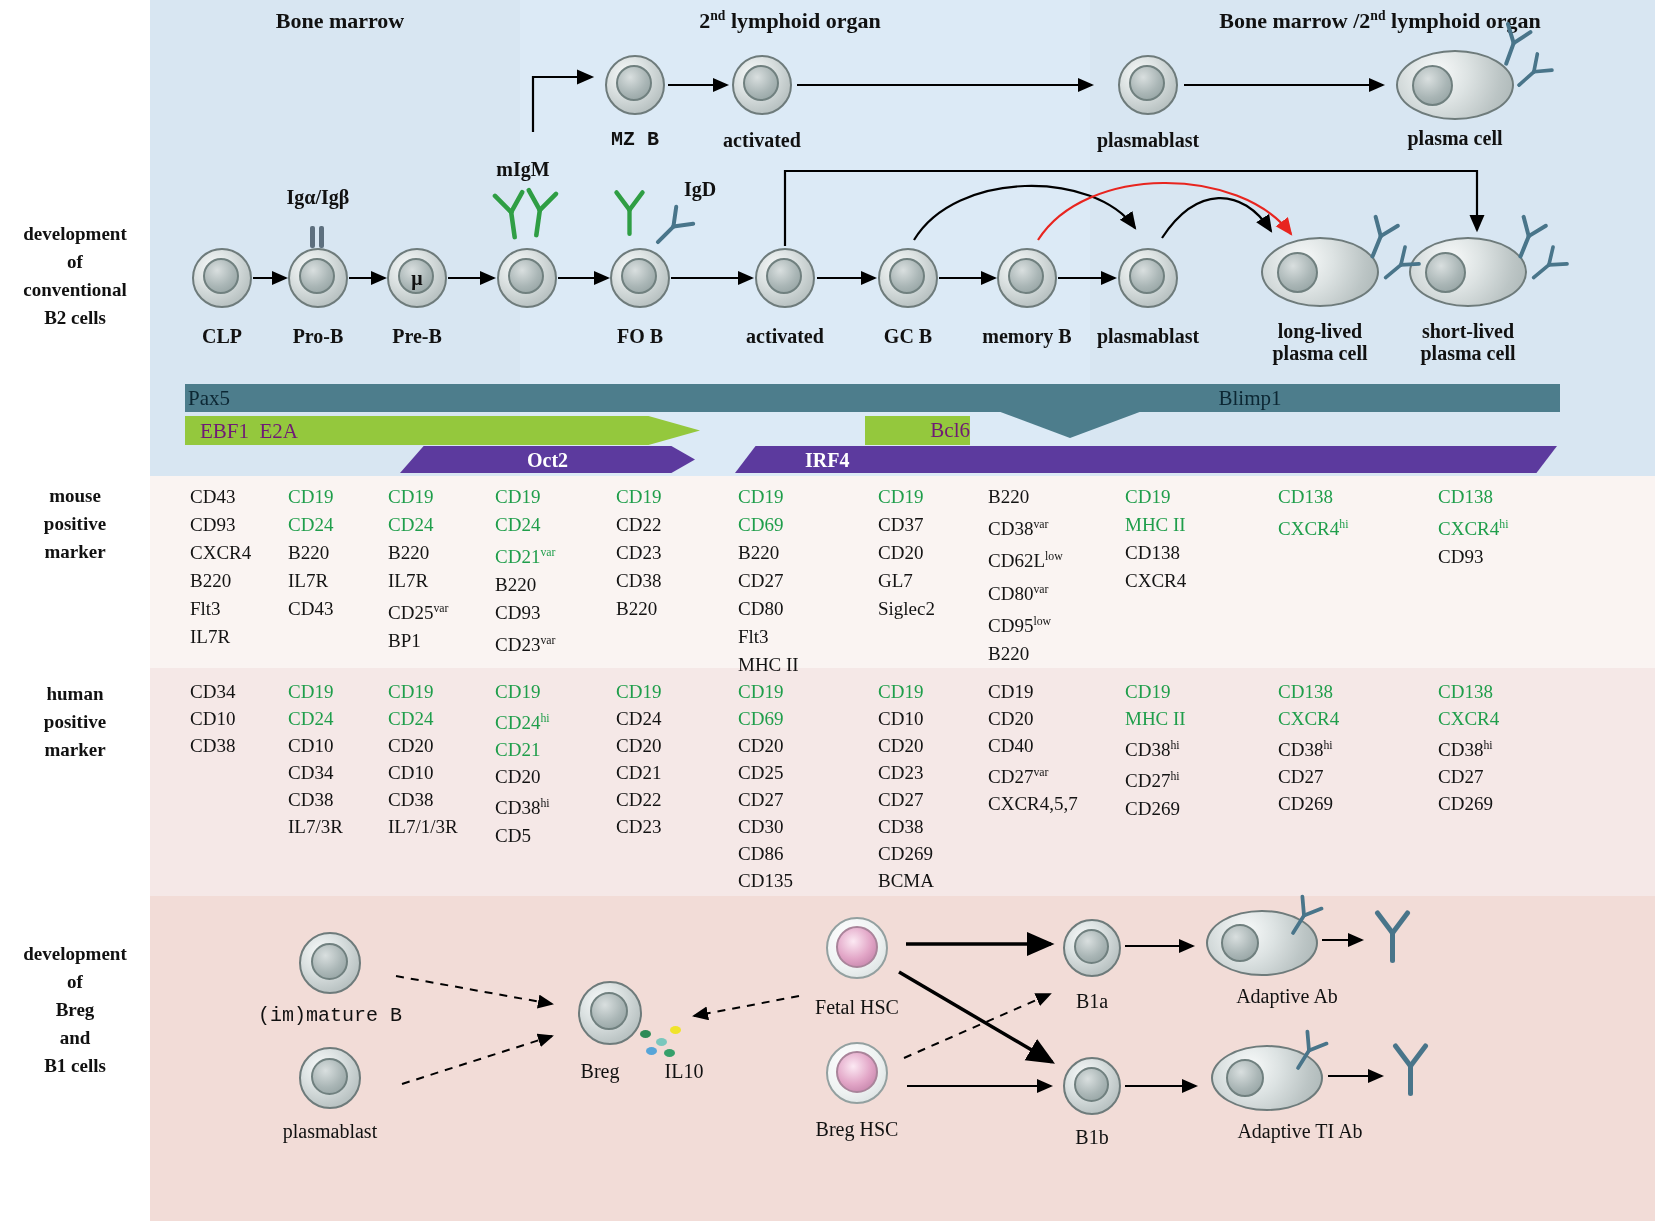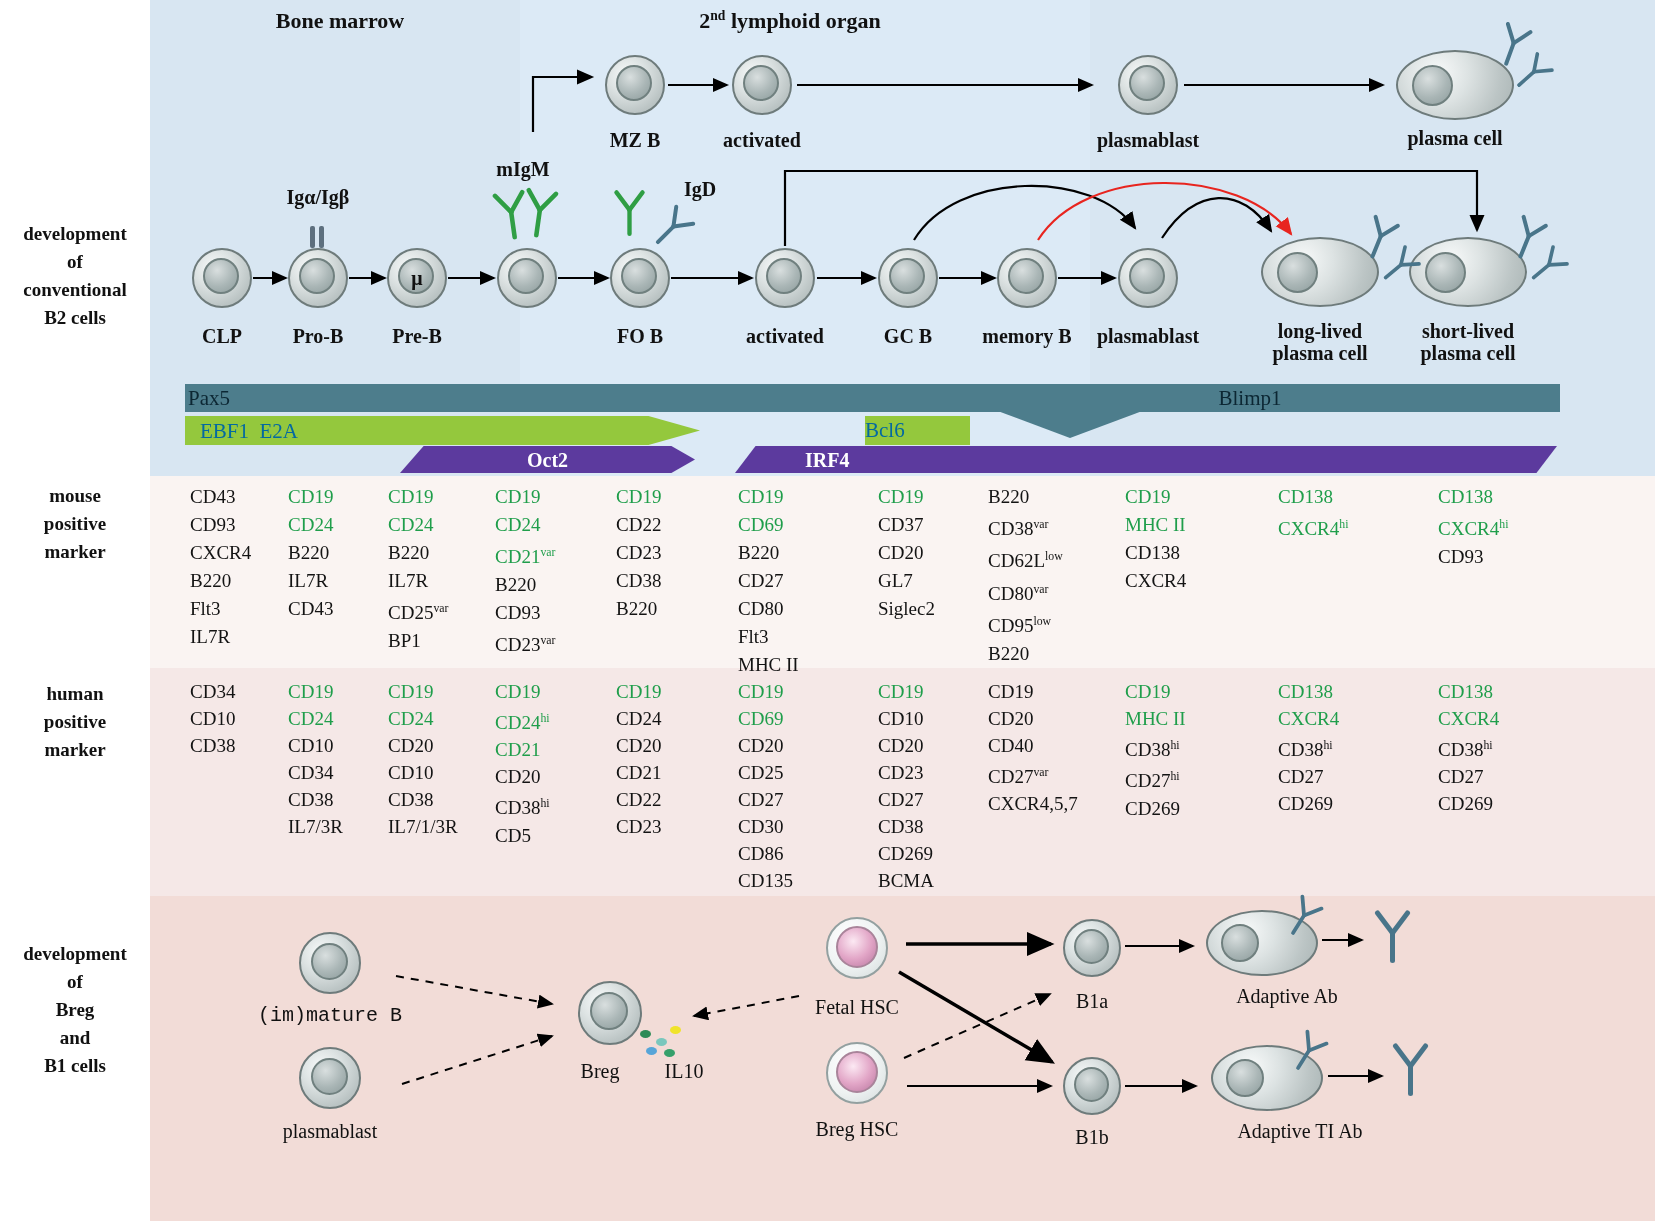--- a/index.html
+++ b/index.html
@@ -7,21 +7,21 @@
   body{font-family:"Liberation Serif","DejaVu Serif",serif;color:#111}
   #fig{position:relative;width:1655px;height:1221px;background:#fff;overflow:hidden}
   .abs{position:absolute}
   .bg{z-index:0}
   .bar{z-index:1}
   #arrows{position:absolute;left:0;top:0;z-index:2;pointer-events:none}
   .hdr{font-size:22px;font-weight:bold;text-align:center;z-index:3}
   .leftlab{left:0;width:150px;font-size:19px;font-weight:bold;text-align:center;line-height:28px;z-index:3}
   .tflabel{font-size:21px;color:#0c2733;z-index:2;line-height:25px}
   .tflabel.white{color:#fff;font-weight:bold;font-size:20px}
-  .tflabel.dark{color:#0369a1;white-space:pre}
+  .tflabel.dark{color:#701a75;white-space:pre}
   .cell{border-radius:50%;background:radial-gradient(circle at 35% 32%,#f8fafa 0%,#dde3e3 35%,#bcc5c5 72%,#a9b4b4 100%);border:2px solid #6e7b7b;z-index:3}
   .nuc{position:absolute;border-radius:50%;background:radial-gradient(circle at 38% 32%,#d9dfdf 0%,#aab6b6 55%,#8d9c9c 100%);border:2px solid #70807f}
   .hsc{background:radial-gradient(circle at 35% 32%,#ffffff 0%,#eef2f2 55%,#d2dada 100%);border:2px solid #93a0a0}
   .hscnuc{position:absolute;border-radius:50%;background:radial-gradient(circle at 40% 35%,#fce9f3 0%,#e2a6c7 52%,#b9769f 100%);border:2px solid #a9849a}
   .mu{position:absolute;left:0;top:0;width:100%;height:100%;display:flex;align-items:center;justify-content:center;font-weight:bold;font-size:20px;z-index:5}
   .lbl{font-size:20px;font-weight:bold;text-align:center;line-height:22px;z-index:4}
   .lbl.reg{font-weight:normal}
   .mcol{z-index:3}
   .marker{font-size:19px;white-space:nowrap;color:#131313}
   .marker.green{color:var(--marker-green,#1f9e4b)}
@@ -37,36 +37,37 @@
 <div id="fig">
 
   <div class="abs bg" style="left:150px;top:0;width:1505px;height:476px;background:var(--bg-top,#d8e6f2)"></div>
   <div class="abs bg" style="left:520px;top:0;width:570px;height:476px;background:var(--bg-top-mid,#dceaf6)"></div>
   <div class="abs bg" style="left:150px;top:476px;width:1505px;height:192px;background:var(--bg-mouse,#faf4f2)"></div>
   <div class="abs bg" style="left:150px;top:668px;width:1505px;height:228px;background:var(--bg-human,#f5e8e7)"></div>
   <div class="abs bg" style="left:150px;top:896px;width:1505px;height:325px;background:var(--bg-bottom,#f2dcd7)"></div>
 
   <div class="abs hdr supify" style="left:190px;top:8px;width:300px">Bone marrow</div>
   <div class="abs hdr supify" style="left:640px;top:8px;width:300px">2<sup>nd</sup> lymphoid organ</div>
+  <div class="abs hdr supify" style="left:1180px;top:8px;width:400px">Bone marrow /2<sup>nd</sup> lymphoid organ</div>
 
   <div class="abs leftlab" style="top:220px">development<br>of<br>conventional<br>B2 cells</div>
   <div class="abs leftlab" style="top:482px">mouse<br>positive<br>marker</div>
   <div class="abs leftlab" style="top:680px">human<br>positive<br>marker</div>
   <div class="abs leftlab" style="top:940px">development<br>of<br>Breg<br>and<br>B1 cells</div>
 
   <div class="abs bar" style="left:185px;top:384px;width:1375px;height:28px;background:var(--bar-teal,#4d7d8c)"></div>
   <div class="abs bar" style="left:995px;top:410px;width:150px;height:28px;background:var(--bar-teal,#4d7d8c);clip-path:polygon(0 0,100% 0,50% 100%)"></div>
   <div class="abs tflabel" style="left:188px;top:386px">Pax5</div>
   <div class="abs tflabel" style="left:1140px;top:386px;width:220px;text-align:center">Blimp1</div>
 
   <div class="abs bar" style="left:185px;top:416px;width:515px;height:29px;background:var(--bar-green,#94c83d);clip-path:polygon(0 0,90% 0,100% 50%,90% 100%,0 100%)"></div>
   <div class="abs tflabel dark" style="left:200px;top:419px">EBF1  E2A</div>
 
   <div class="abs bar" style="left:865px;top:416px;width:105px;height:29px;background:var(--bar-green,#94c83d)"></div>
-  <div class="abs tflabel dark" style="left:865px;top:418px;width:105px;text-align:left">Bcl6</div>
+  <div class="abs tflabel dark" style="left:865px;top:418px;width:105px;text-align:right">Bcl6</div>
 
   <div class="abs bar" style="left:400px;top:446px;width:295px;height:27px;background:var(--bar-purple,#5c3a9e);clip-path:polygon(8% 0,92% 0,100% 50%,92% 100%,0 100%)"></div>
   <div class="abs tflabel white" style="left:400px;top:448px;width:295px;text-align:center">Oct2</div>
 
   <div class="abs bar" style="left:735px;top:446px;width:822px;height:27px;background:var(--bar-purple,#5c3a9e);clip-path:polygon(2.5% 0,100% 0,97.5% 100%,0 100%)"></div>
   <div class="abs tflabel white" style="left:805px;top:448px">IRF4</div>
 
   <svg id="arrows" width="1655" height="1221" viewBox="0 0 1655 1221">
     <defs>
       <marker id="ah" markerWidth="9" markerHeight="8" refX="7" refY="3.5" orient="auto">
@@ -101,21 +102,21 @@
       <path d="M785 246 L785 171 L1477 171 L1477 230" fill="none" stroke="#000" stroke-width="2.2" marker-end="url(#ah)"></path>
       <path d="M533 132 L533 77 L592 77" fill="none" stroke="#000" stroke-width="2.2" marker-end="url(#ah)"></path>
       <path d="M914 240 C 956 170 1094 170 1135 228" fill="none" stroke="#000" stroke-width="2.2" marker-end="url(#ah)"></path>
       <path d="M1162 238 C 1196 186 1242 186 1271 231" fill="none" stroke="#000" stroke-width="2.2" marker-end="url(#ah)"></path>
       <path d="M1038 240 C 1086 164 1240 166 1291 234" fill="none" stroke="#e8251f" stroke-width="2.2" marker-end="url(#ahr)"></path>
     </svg>
 
 <div class="abs cell" style="left: 605px; top: 55px; width: 60px; height: 60px;">
       <div class="abs nuc" style="left: 9px; top: 8px; width: 36px; height: 36px;"></div>
     </div>
-    <div class="abs lbl" style="left: 525px; top: 129px; width: 220px;">MZ B</div>
+    <div class="abs lbl" style="left: 525px; top: 129px; width: 220px; font-family: Liberation Mono, monospace;">MZ B</div>
     <div class="abs cell" style="left: 732px; top: 55px; width: 60px; height: 60px;">
       <div class="abs nuc" style="left: 9px; top: 8px; width: 36px; height: 36px;"></div>
     </div>
     <div class="abs lbl" style="left: 652px; top: 129px; width: 220px;">activated</div>
     <div class="abs cell" style="left: 1118px; top: 55px; width: 60px; height: 60px;">
       <div class="abs nuc" style="left: 9px; top: 8px; width: 36px; height: 36px;"></div>
     </div>
     <div class="abs lbl" style="left: 1038px; top: 129px; width: 220px;">plasmablast</div>
     <div class="abs cell" style="left: 1396px; top: 50px; width: 118px; height: 70px;">
       <div class="abs nuc" style="left: 14px; top: 13px; width: 41px; height: 41px;"></div>

